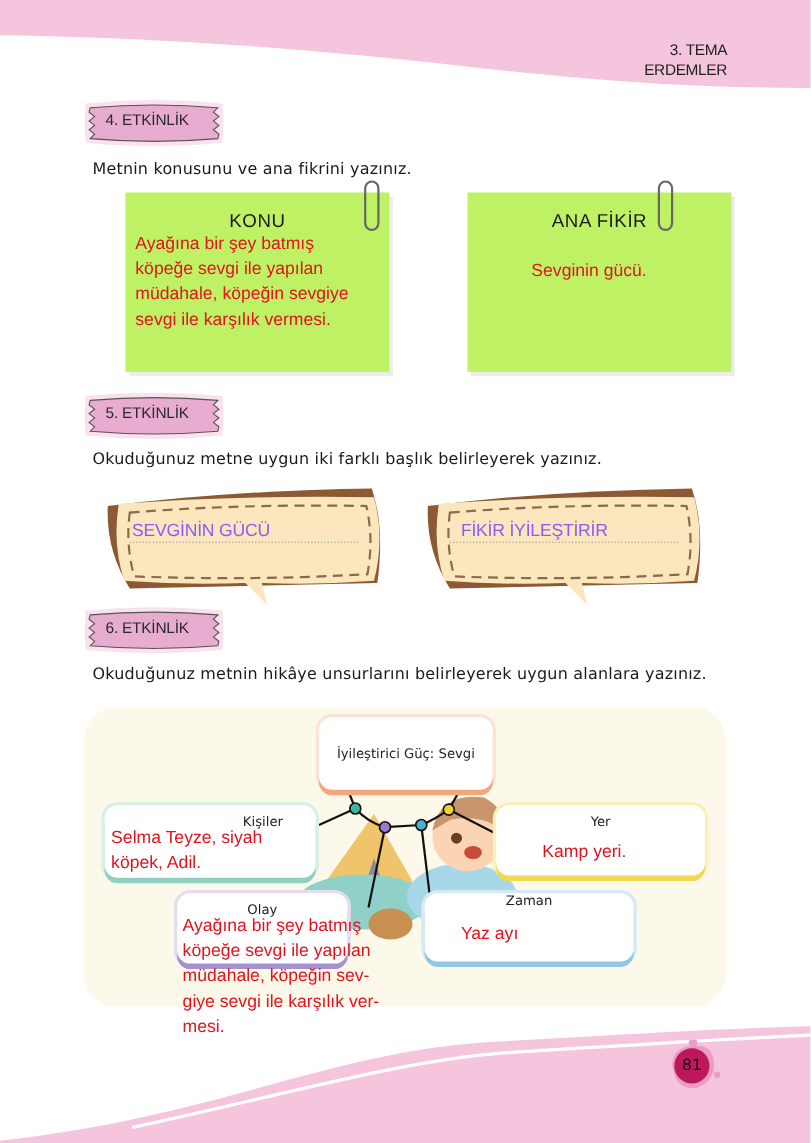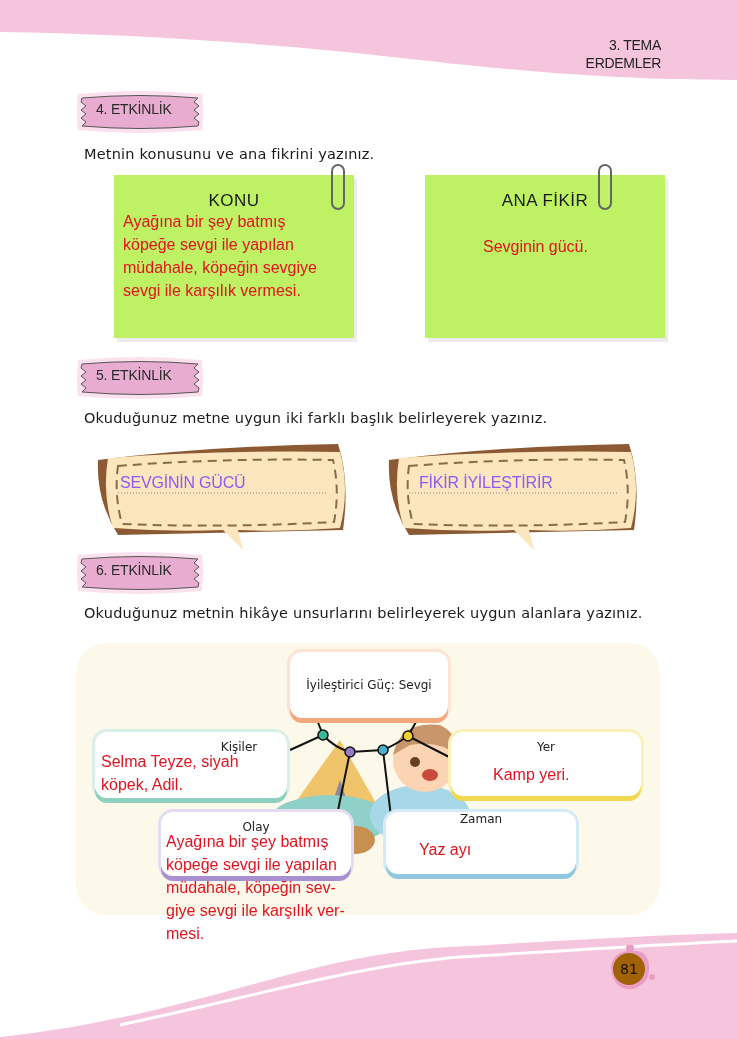--- a/index.html
+++ b/index.html
@@ -25,21 +25,21 @@
   .bubble { position: absolute; }
   .bubble .answer { position: absolute; font-family: "Liberation Sans", sans-serif; font-size: 16px; color: #8b5cf6; letter-spacing: -0.2px; }
 
   .map-bg { position: absolute; left: 76px; top: 643px; width: 584px; height: 272px; background: #fdf9ea; border-radius: 30px; }
 
   .card { position: absolute; background: #ffffff; border-radius: 12px; }
   .card .cap { position: absolute; width: 100%; text-align: center; font-family: "DejaVu Sans", sans-serif; font-size: 12px; color: #222; }
   .card .answer { position: absolute; font-family: "Liberation Sans", sans-serif; font-size: 16px; line-height: 23px; color: #e0141e; }
 
   .page-num-wrap { position: absolute; left: 605px; top: 945px; width: 50px; height: 50px; }
-  .page-num { position: absolute; left: 8px; top: 8px; width: 32px; height: 32px; border-radius: 50%; background: #a16207; text-align: center; line-height: 32px; font-family: "DejaVu Sans", sans-serif; font-size: 14px; color: #111; }
+  .page-num { position: absolute; left: 8px; top: 8px; width: 32px; height: 32px; border-radius: 50%; background: #be185d; text-align: center; line-height: 32px; font-family: "DejaVu Sans", sans-serif; font-size: 14px; color: #111; }
 </style>
 </head>
 <body>
 
 <svg class="top-wave" viewBox="0 0 737 80" preserveAspectRatio="none">
   <path d="M0 0 H737 V80 C650 80 560 76 420 60 C300 46 150 34 0 32 Z" fill="#f5c4dd"></path>
 </svg>
 
 <div class="theme-header">
   <div>3. TEMA</div>
@@ -149,21 +149,21 @@
     <div>Selma Teyze, siyah</div>
     <div>köpek, Adil.</div>
   </div>
 </div>
 
 <div class="card" style="left:451px; top:732px; width:190px; height:64px; box-shadow: 0 5px 0 #f0d850, 0 0 0 3px #fbf0b8;">
   <div class="cap" style="top:8px;">Yer</div>
   <div class="answer" style="left:42px; top:31px;">Kamp yeri.</div>
 </div>
 
-<div class="card" style="left:161px; top:812px; width:190px; height:64px; box-shadow: 0 5px 0 #a890d0, 0 0 0 3px #e4dcf0;">
+<div class="card" style="left:161px; top:812px; width:155px; height:64px; box-shadow: 0 5px 0 #a890d0, 0 0 0 3px #e4dcf0;">
   <div class="cap" style="top:8px;">Olay</div>
 </div>
 <div class="card answer-overflow" style="position:absolute; left:166px; top:830px; background:transparent; font-family:'Liberation Sans', sans-serif; font-size:16px; line-height:23px; color:#e0141e;">
   <div>Ayağına bir şey batmış</div>
   <div>köpeğe sevgi ile yapılan</div>
   <div>müdahale, köpeğin sev-</div>
   <div>giye sevgi ile karşılık ver-</div>
   <div>mesi.</div>
 </div>
 

